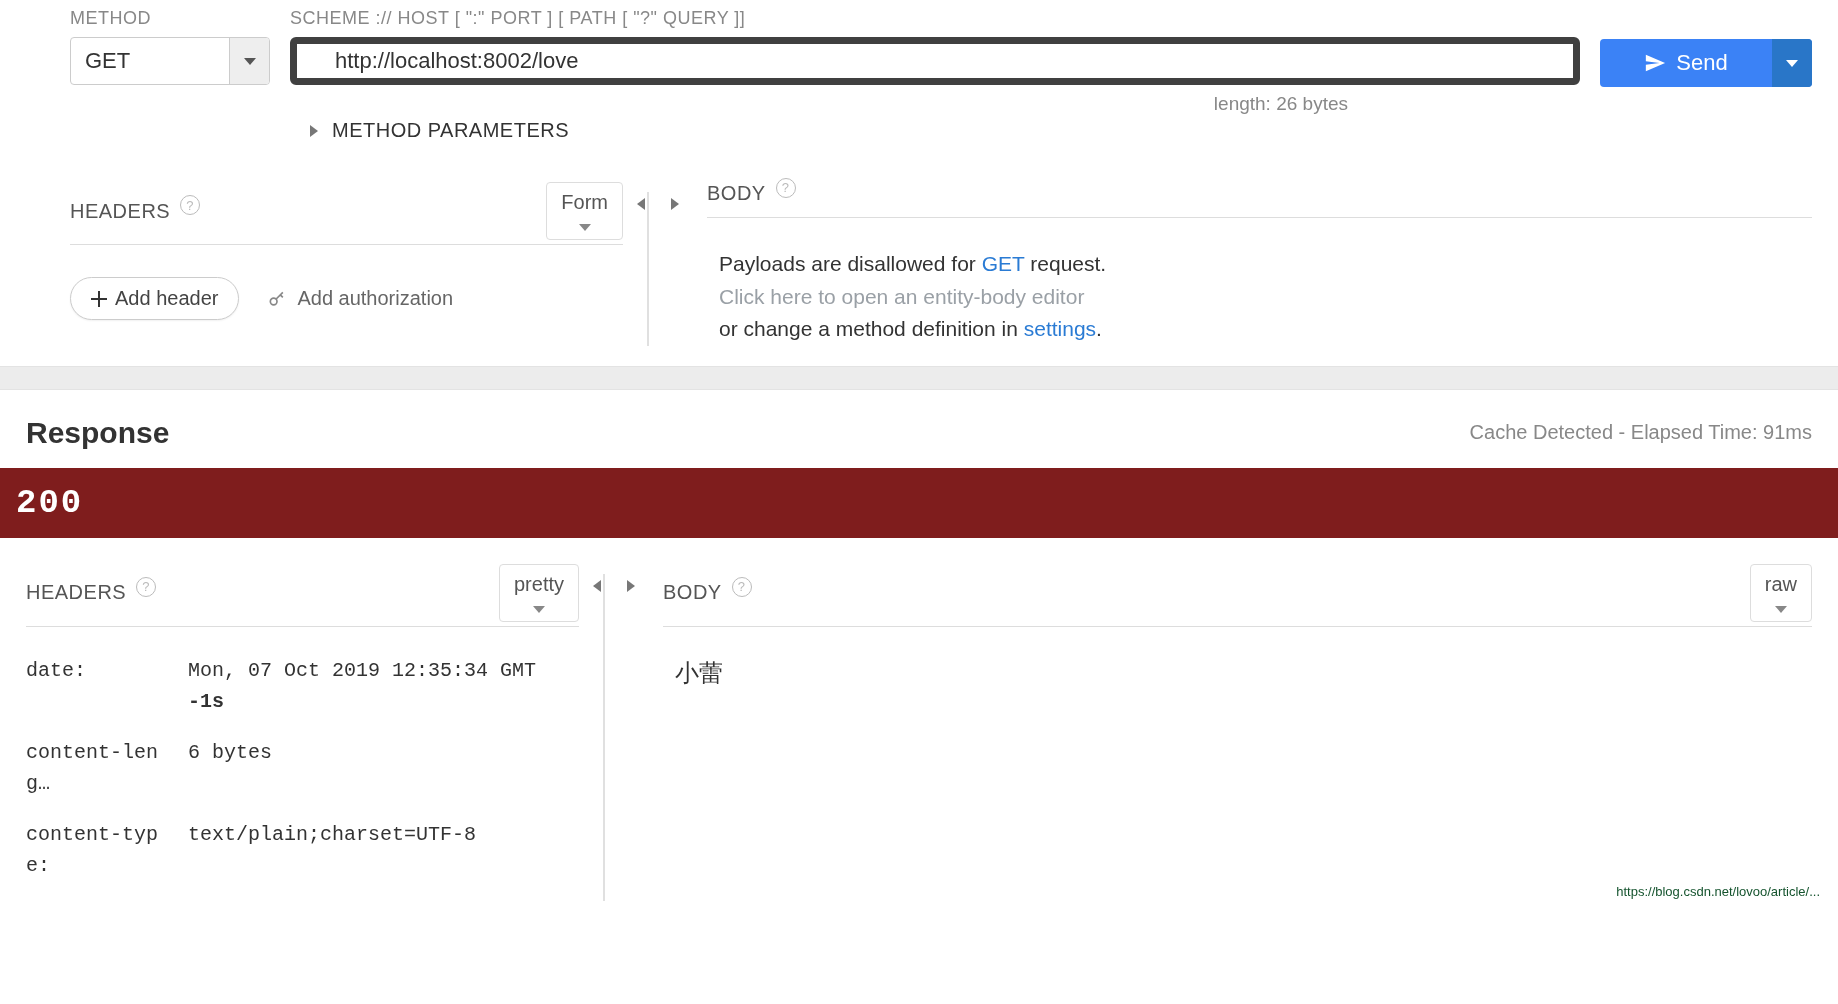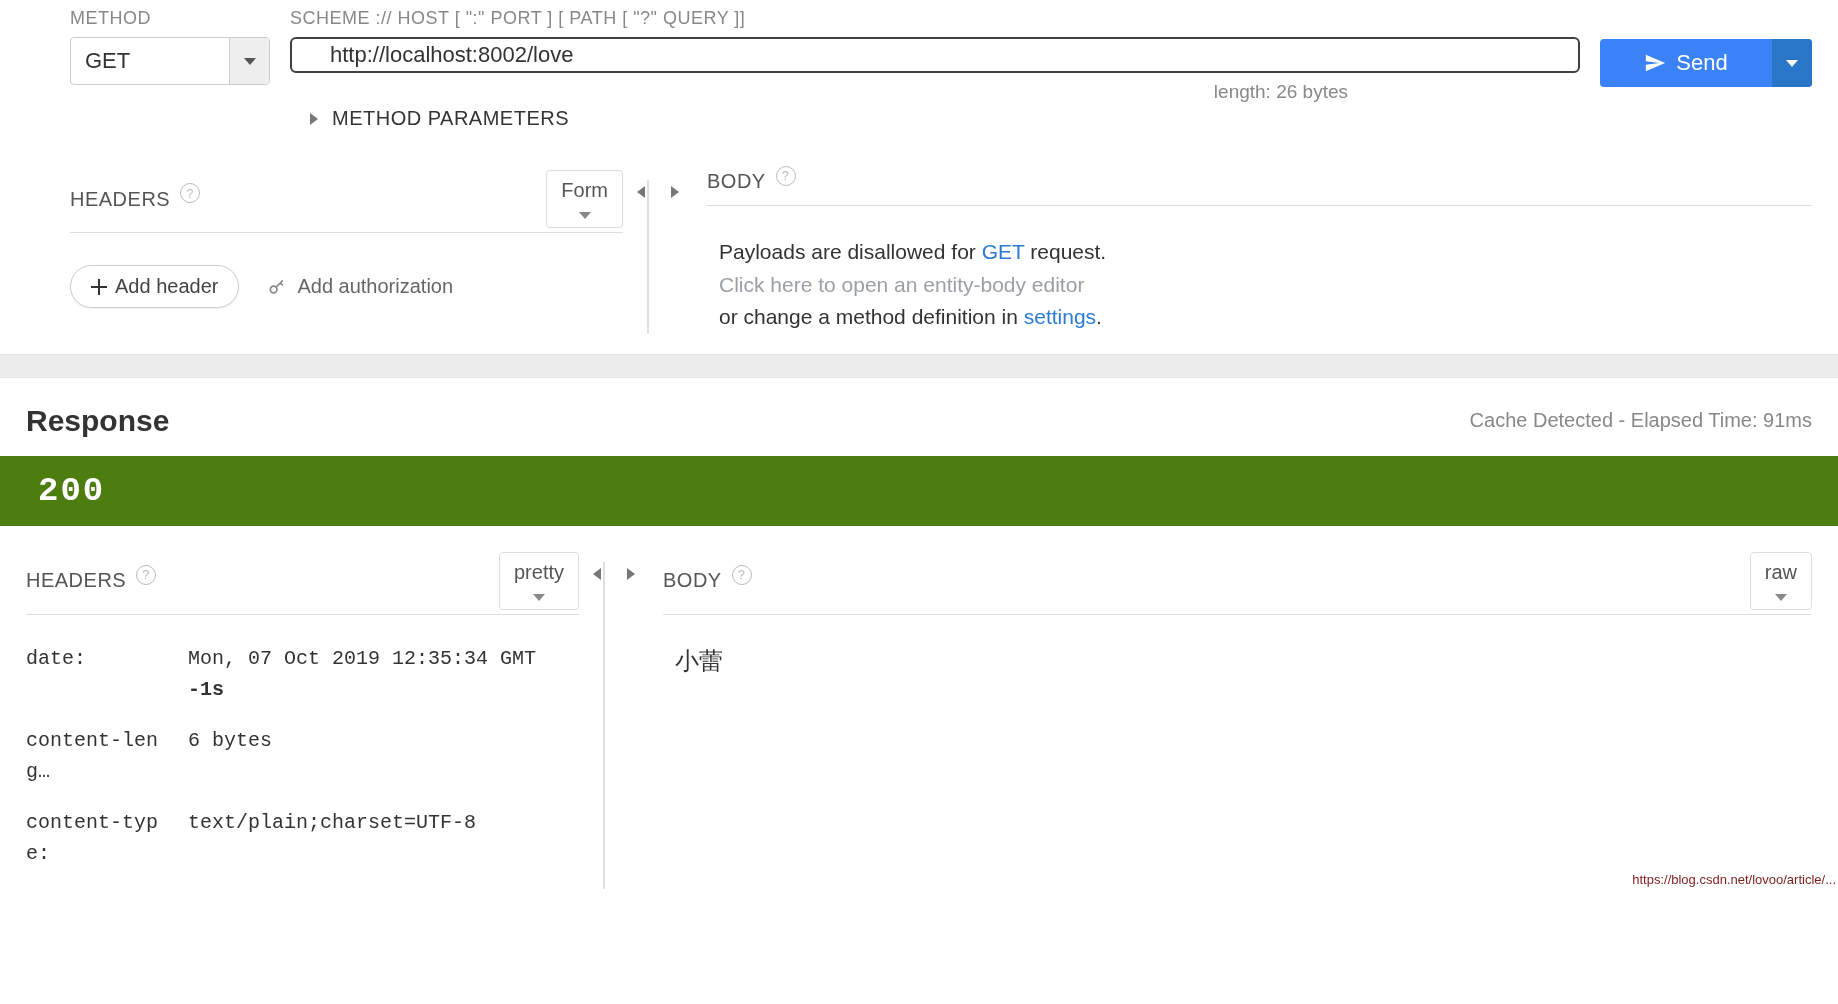--- a/index.html
+++ b/index.html
@@ -21,21 +21,21 @@
   background: #fff;
 }
 .method-select .value {
   flex: 1; padding: 0 14px; display: flex; align-items: center; font-size: 22px; color: #333;
 }
 .method-select .caret-btn {
   width: 40px; background: #eee; display: flex; align-items: center; justify-content: center;
   border-left: 1px solid #ccc; cursor: pointer;
 }
 .url-input {
-  height: 36px; border: 2px solid #404040; border-radius: 6px; padding: 0 38px;
+  height: 48px; border: 7px solid #404040; border-radius: 6px; padding: 0 38px;
   font-size: 22px; color: #333; width: 100%; outline: none;
 }
 .send-btn {
   display: flex; height: 48px; border-radius: 4px; overflow: hidden; background: #3b82f6;
   color: #fff; cursor: pointer;
 }
 .send-btn .main {
   flex: 1; display: flex; align-items: center; justify-content: center; gap: 10px; font-size: 22px;
 }
 .send-btn .split {
@@ -83,37 +83,37 @@
 .body-msg .muted { color: #9aa0a6; cursor: pointer; }
 .gray-bar { height: 24px; background: #ececec; border-top: 1px solid #e3e3e3; border-bottom: 1px solid #e3e3e3; }
 .response-section { position: relative; }
 .response-header {
   display: flex; justify-content: space-between; align-items: center;
   padding: 26px 26px 18px 26px;
 }
 .response-title { font-size: 30px; font-weight: 700; color: #333; }
 .response-meta { font-size: 20px; color: #888; }
 .status-bar {
-  background: #4d7c0f; color: #fff; padding: 16px 38px;
+  background: #7f1d1d; color: #fff; padding: 16px 16px;
   font-family: "Courier New", monospace; font-size: 34px; letter-spacing: 2px; font-weight: 600;
 }
 .resp-cols { display: flex; padding: 26px 26px 0 26px; }
 .resp-cols .col.left { flex: 0 0 577px; padding-right: 24px; }
 .resp-cols .col.right { flex: 1; padding-left: 58px; }
 .resp-cols .divider { margin-top: 10px; }
 .headers-list {
   margin-top: 28px; font-family: "Courier New", monospace; font-size: 20px;
   color: #333; line-height: 1.55;
 }
 .hdr-row { display: flex; gap: 10px; margin-bottom: 20px; }
 .hdr-key { width: 152px; flex-shrink: 0; word-break: break-all; }
 .hdr-val { flex: 1; word-break: break-all; }
 .hdr-suffix { font-weight: 700; display: block; }
 .body-content { margin-top: 30px; font-size: 24px; color: #333; padding-left: 12px; }
-.watermark { position: absolute; right: 2px; bottom: 2px; font-size: 13px; color: #7f1d1d; }
+.watermark { position: absolute; right: 18px; bottom: 2px; font-size: 13px; color: #14532d; }
 svg { display: block; }
 .tri-right { width: 0; height: 0; border-top: 6px solid transparent; border-bottom: 6px solid transparent; border-left: 8px solid #777; }
 .tri-left  { width: 0; height: 0; border-top: 6px solid transparent; border-bottom: 6px solid transparent; border-right: 8px solid #777; }
 .caret-down { width: 0; height: 0; border-left: 6px solid transparent; border-right: 6px solid transparent; border-top: 7px solid currentColor; }
 </style>
 </head>
 <body>
 
 <div class="request-section">
   <div class="top-row">

